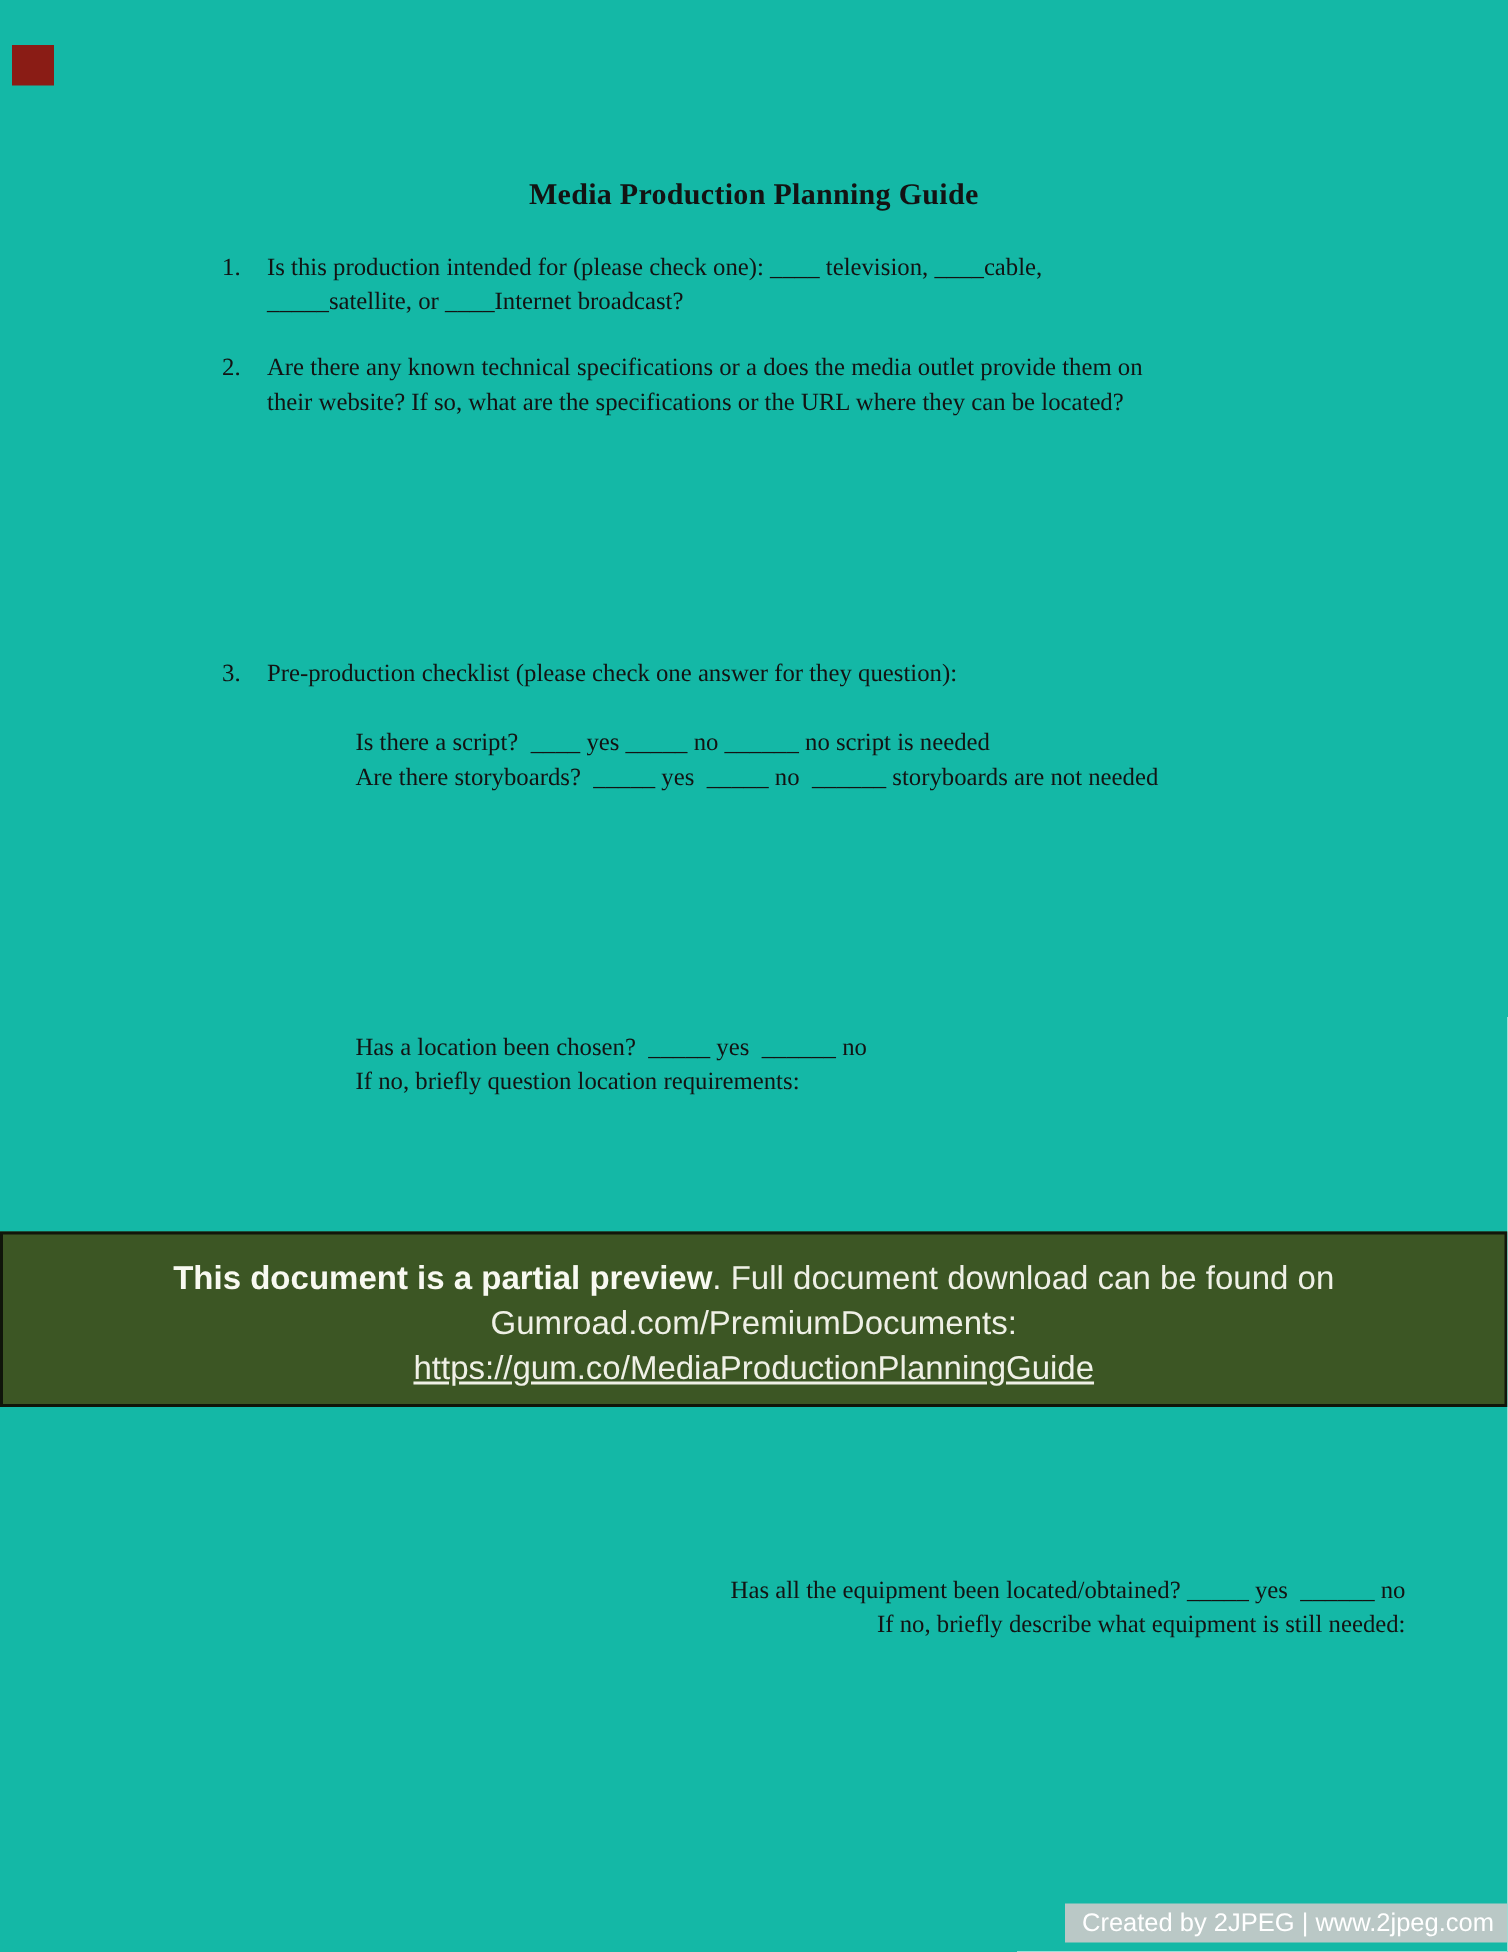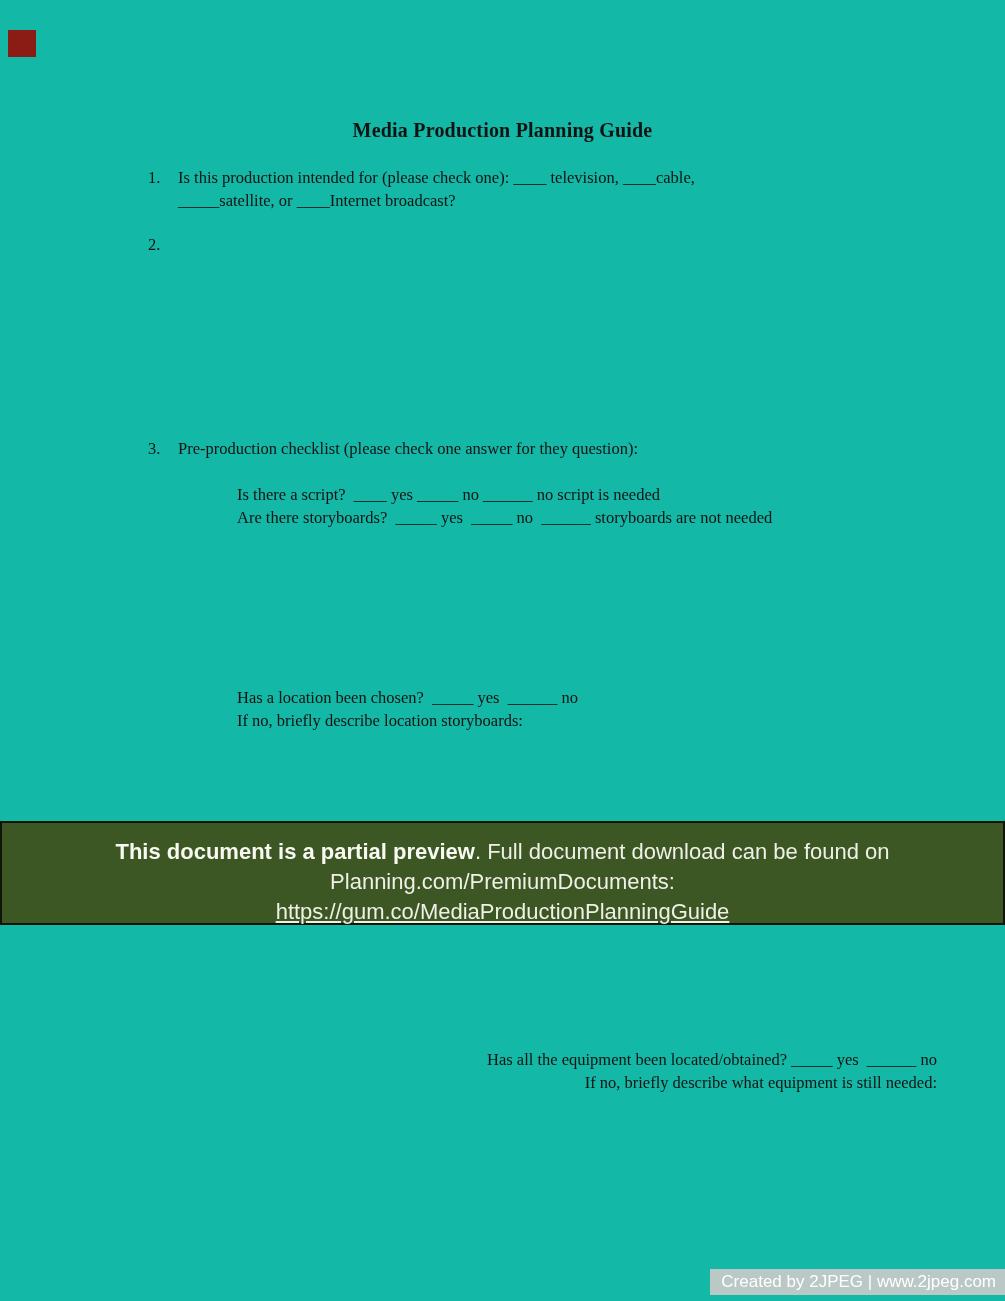--- a/index.html
+++ b/index.html
@@ -70,21 +70,21 @@
   .chk-script    { top: 483px; }
   .chk-talent    { top: 552px; }
   .chk-location  { top: 686px; }
   .chk-equipment { top: 1048px; text-align: right; }
 
   .banner {
     position: absolute;
     left: 0;
     top: 821px;
     width: 1005px;
-    height: 104px;
+    height: 117px;
     box-sizing: border-box;
     background: #3c5624;
     border: 2px solid #10150a;
     padding-top: 14px;
     text-align: center;
     font-family: "Liberation Sans", sans-serif;
     font-size: 22px;
     color: #eff0e6;
   }
   .banner-line {
@@ -123,39 +123,41 @@
   <h1 class="doc-title">Media Production Planning Guide</h1>
 
   <div class="q q1">
     <span class="num">1.</span>
     <span class="qtext">Is this production intended for (please check one): ____ television, ____cable,
 _____satellite, or ____Internet broadcast?</span>
   </div>
 
   <div class="q q2">
     <span class="num">2.</span>
+    <span class="qtext">Are there any known technical specifications or a does the media outlet provide them on
+their website? If so, what are the specifications or the URL where they can be located?</span>
   </div>
 
   <div class="q q3">
     <span class="num">3.</span>
     <span class="qtext">Pre-production checklist (please check one answer for they question):</span>
   </div>
 
   <div class="chk chk-script">Is there a script?  ____ yes _____ no ______ no script is needed
 Are there storyboards?  _____ yes  _____ no  ______ storyboards are not needed</div>
 
 
   <div class="chk chk-location">Has a location been chosen?  _____ yes  ______ no
-If no, briefly describe location storyboards:</div>
+If no, briefly question location requirements:</div>
 
   <div class="banner">
     <div class="banner-line">
       <span class="banner-bold">This document is a partial preview</span><span>. Full document download can be found on</span>
     </div>
-    <div class="banner-line">Planning.com/PremiumDocuments:</div>
+    <div class="banner-line">Gumroad.com/PremiumDocuments:</div>
     <div class="banner-line">
       <a class="banner-link">https://gum.co/MediaProductionPlanningGuide</a>
     </div>
   </div>
 
   <div class="chk chk-equipment">Has all the equipment been located/obtained? _____ yes  ______ no
 If no, briefly describe what equipment is still needed:</div>
 
   <div class="watermark">Created by 2JPEG | www.2jpeg.com</div>
 

